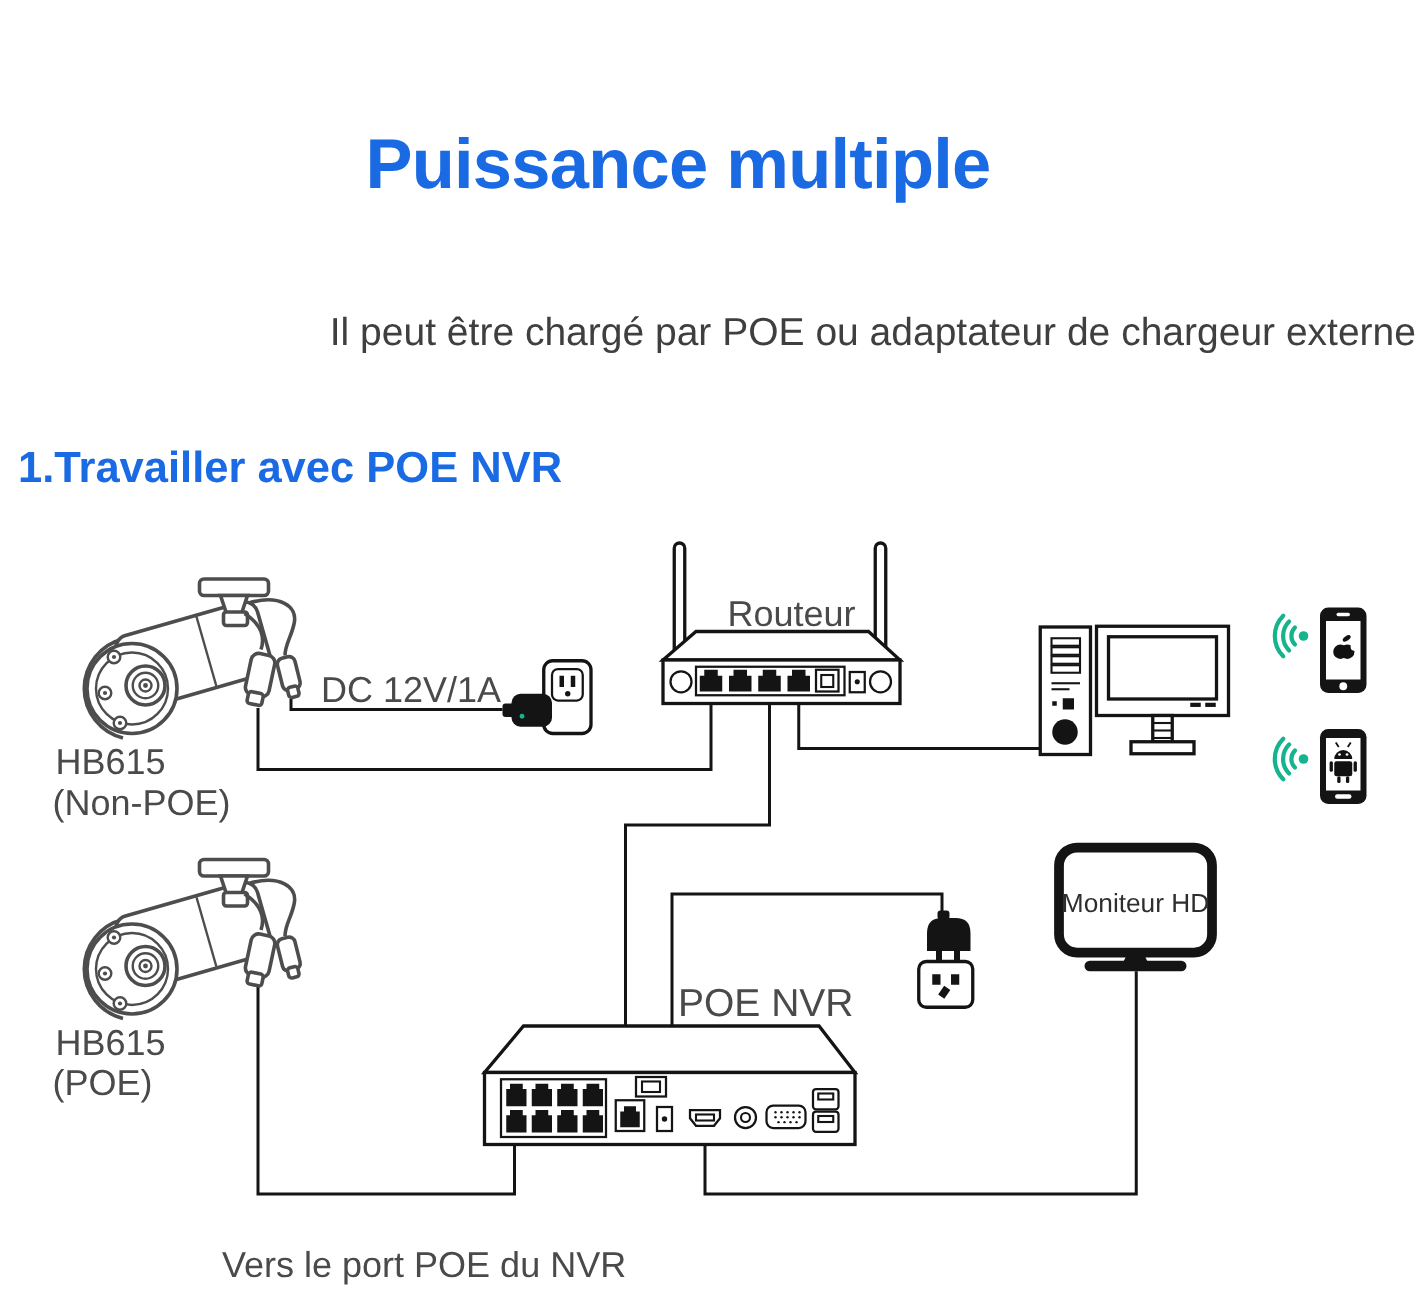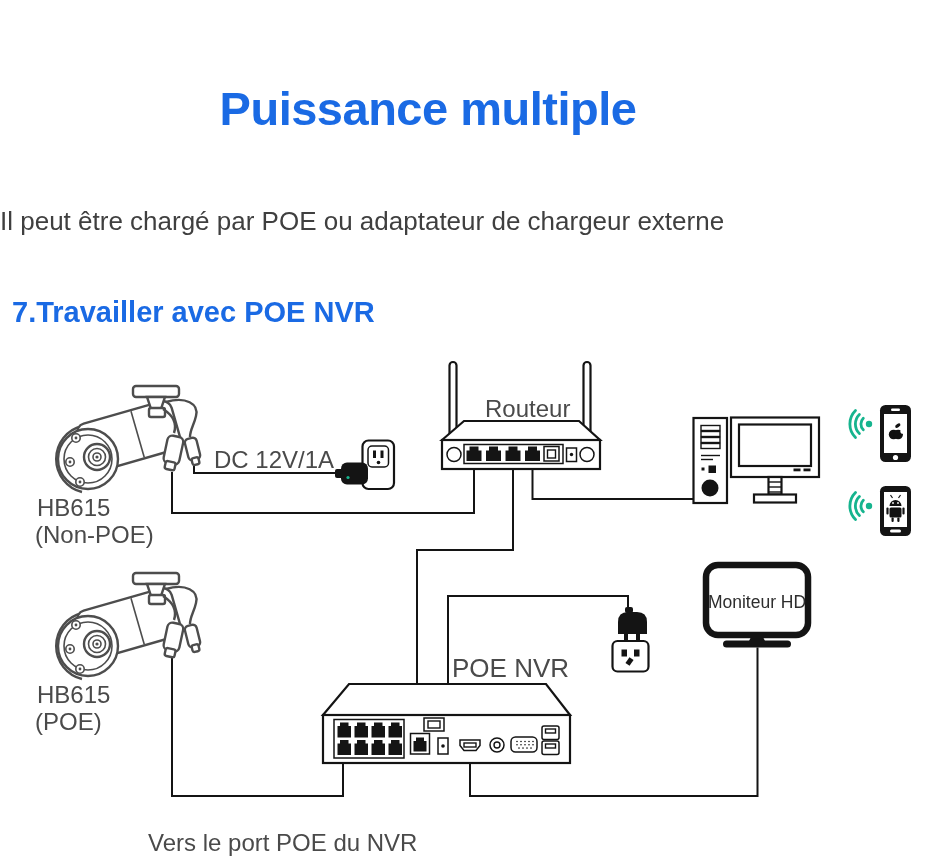--- a/index.html
+++ b/index.html
@@ -3,24 +3,24 @@
 <meta charset="utf-8">
 <style>
   html,body { margin:0; padding:0; background:#fff; }
   .page {
     position:relative; width:944px; height:867px; background:#fff;
     font-family:"Liberation Sans", sans-serif; overflow:hidden;
   }
   .title {
     position:absolute; top:82px; left:0; width:856px; margin:0;
     text-align:center; font-size:47px; line-height:54px; font-weight:700;
-    letter-spacing:-0.5px; color:var(--accent-blue);
+    letter-spacing:-0.5px; color:var(--accent-blue);padding-left:24px;
   }
   .subtitle {
-    position:absolute; top:206px; left:0; width:944px; text-align:left;
+    position:absolute; top:206px; left:0; width:944px; text-align:right;
     font-size:26px; color:var(--text-dark);
   }
   .section-heading {
     position:absolute; top:296px; left:12px;
     font-size:29px; font-weight:700; color:var(--accent-blue);
   }
   svg.diagram { position:absolute; left:0; top:0; }
 
   
   .ln     { fill:none; stroke:var(--line-black); stroke-width:2; }
@@ -40,21 +40,21 @@
 </style>
 </head>
 <body>
 
 <div class="page">
 
   <h1 class="title">
     <div>Puissance multiple</div>
   </h1>
   <div class="subtitle">Il peut être chargé par POE ou adaptateur de chargeur externe</div>
-  <div class="section-heading">7.Travailler avec POE NVR</div>
+  <div class="section-heading">1.Travailler avec POE NVR</div>
 
   <svg class="diagram" width="944" height="867" viewBox="0 0 944 867" xmlns="http://www.w3.org/2000/svg">
 
     <defs>
 
       <g id="cam">
         <path class="camln" d="M82,426 A34 34 0 0 0 82,492"></path>
         <g transform="rotate(-16 128 437)">
           <rect class="cam" x="80" y="412" width="98" height="50" rx="9"></rect>
           <line class="camthin" x1="138" y1="413" x2="138" y2="461"></line>

